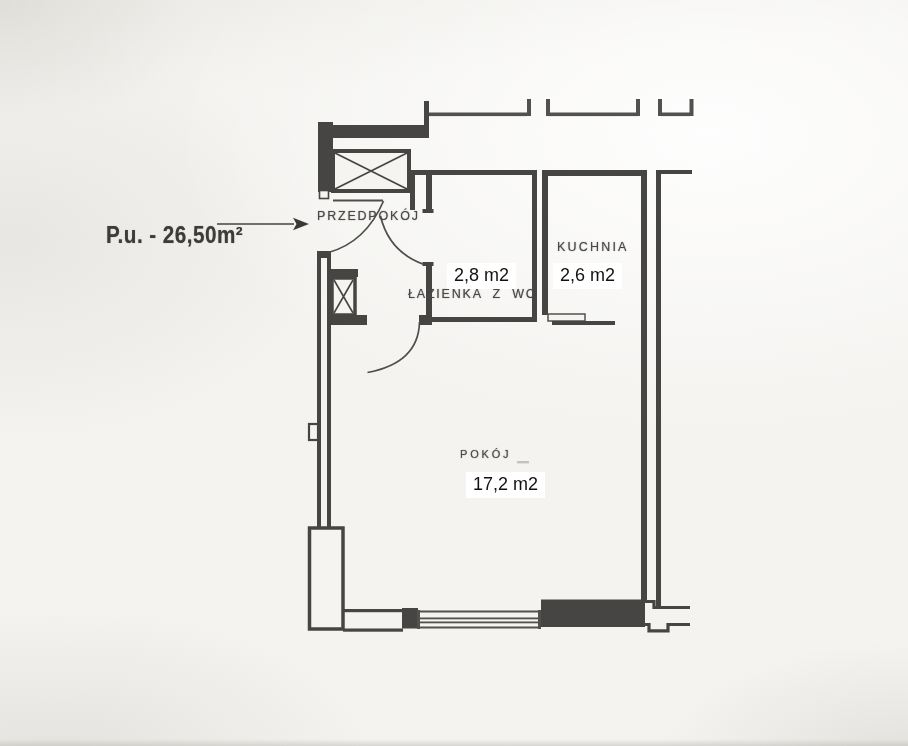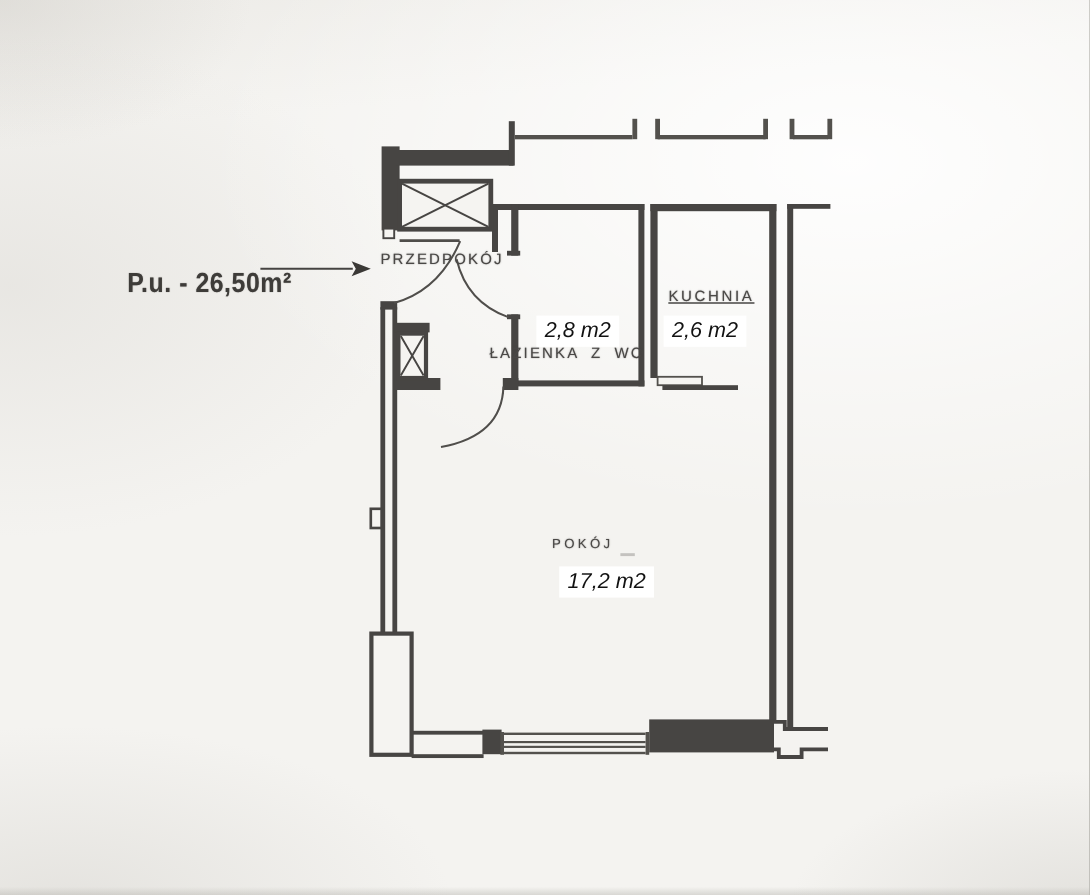--- a/index.html
+++ b/index.html
@@ -22,24 +22,24 @@
     left:106px;top:222px;font-size:23px;font-weight:bold;color:#3e3c39;
     letter-spacing:0.5px;transform:scaleX(.9);transform-origin:left top;
     text-shadow:0 0 1px rgba(62,60,57,.55);
   }
   .name{
     font-size:12.5px;color:#4a4846;letter-spacing:1.8px;
     text-shadow:0 0 1.2px rgba(74,72,70,.65);
   }
   .przedpokoj{left:317px;top:209px;}
   .lazienka{left:408px;top:239px;word-spacing:5px;margin-top:48px;}
-  .kuchnia{left:557px;top:240px;letter-spacing:2.2px;text-decoration:underline;}
+  .kuchnia{left:557px;top:240px;letter-spacing:2.2px;}
   .pokoj{left:460px;top:448px;letter-spacing:2.8px;font-size:11px;}
   .area{
-    font-size:18px;color:#121212;background:#ffffff;padding:2px 7px 3px;font-style:italic;
+    font-size:18px;color:#121212;background:#ffffff;padding:2px 7px 3px;
   }
   .a-lazienka{left:447px;top:263px;}
   .a-kuchnia{left:553px;top:263px;}
   .a-pokoj{left:466px;top:472px;text-align:right;}
 </style>
 </head>
 <body>
 
 <div class="page">
 

